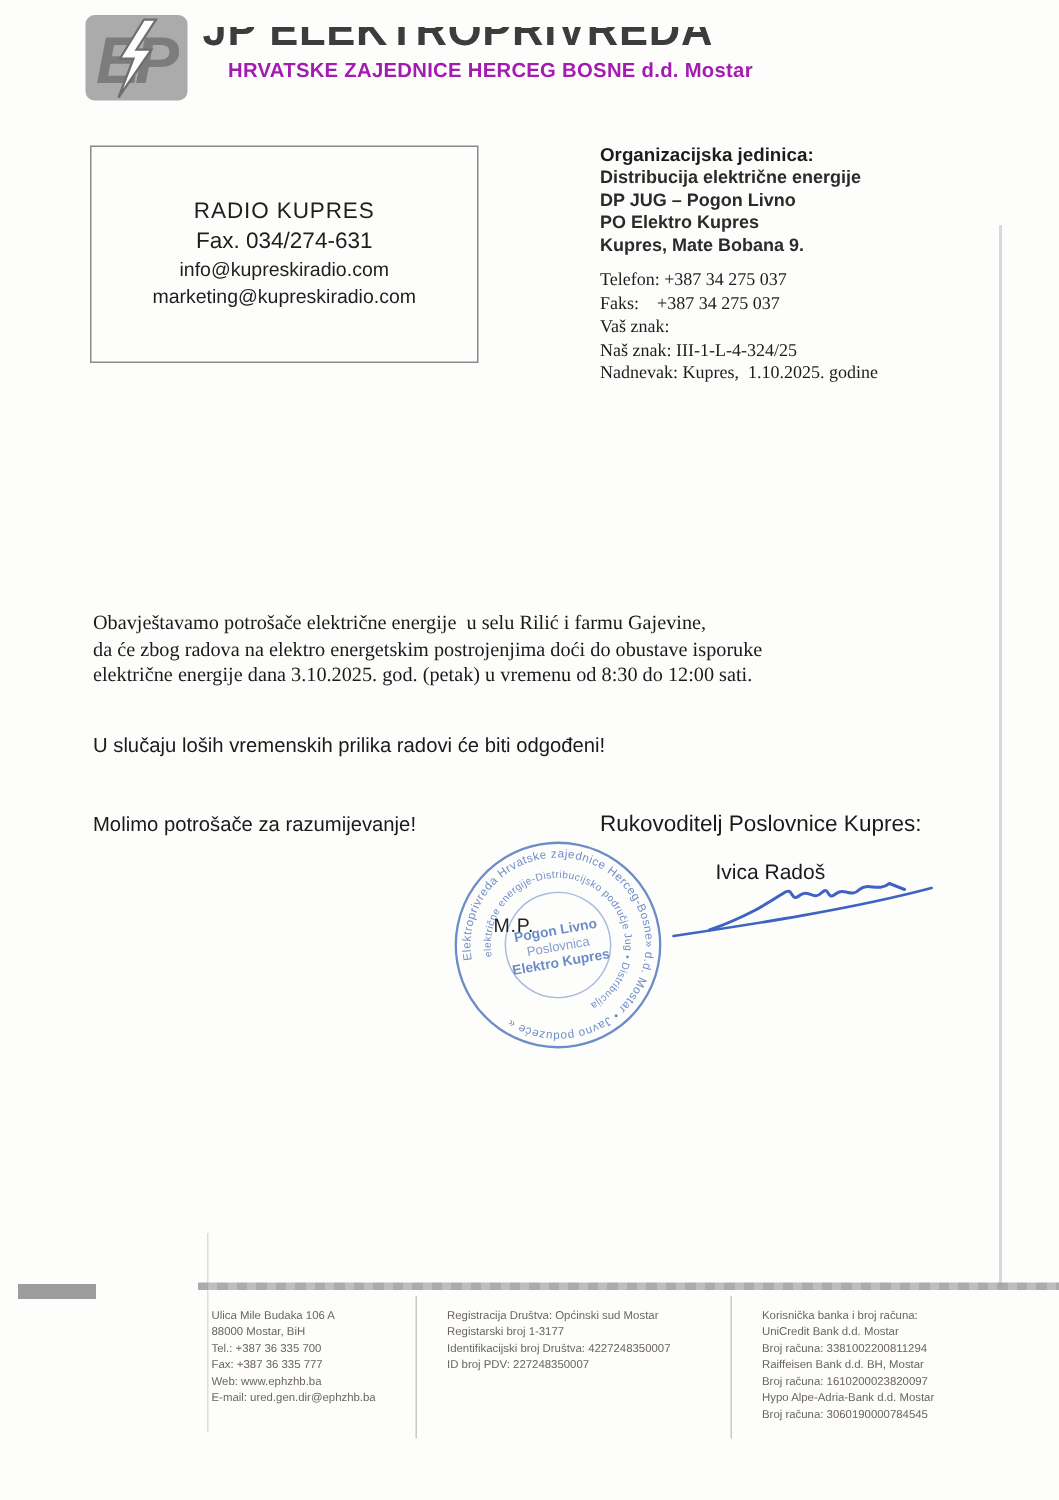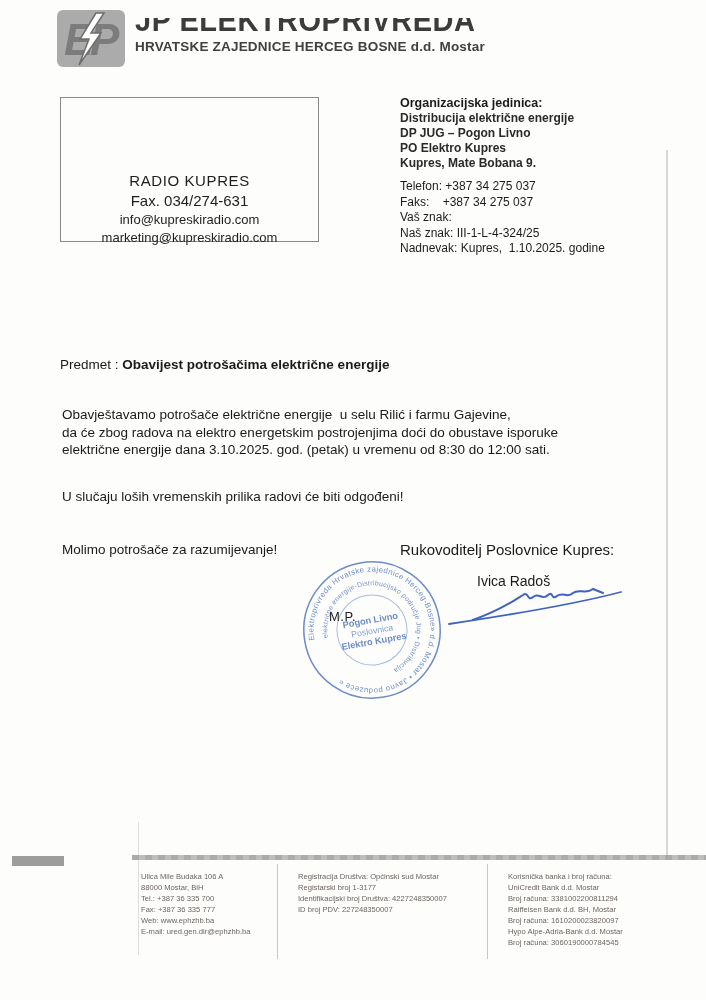--- a/index.html
+++ b/index.html
@@ -2,38 +2,38 @@
 <html><head>
 <meta charset="utf-8">
 <style>
   html,body{margin:0;padding:0;background:#e8e8e8;}
   .page{
     position:relative;width:706px;height:1000px;margin:0 auto;
     background:#fdfdfc;overflow:hidden;
     font-family:"Liberation Sans", sans-serif;color:#222;
   }
   .abs{position:absolute;}
-  .pre{white-space:pre;}
+  .pre{white-space:pre;font-family:Liberation Serif, serif;}
 
   
   .logo-wrap{left:56px;top:9px;width:70px;height:60px;}
   .brand{left:135px;top:8px;width:470px;height:62px;overflow:hidden;}
   .brand-l1{
     font-size:29px;font-weight:bold;color:#3c3c3c;letter-spacing:0.5px;
     line-height:30px;margin-top:-3px;
     transform:scaleY(1.05);transform-origin:top left;
   }
   .brand-clip{position:absolute;left:0;top:0;width:470px;height:10px;background:#fdfdfc;}
-  .brand-l2{font-size:13.5px;font-weight:bold;color:#404040;margin-top:4px;letter-spacing:0.2px;}
+  .brand-l2{font-size:13.5px;font-weight:bold;color:#a21caf;margin-top:4px;letter-spacing:0.2px;margin-left:17px;}
 
   
   .recipient{
     left:60px;top:97px;width:259px;height:145px;
     border:1px solid #8a8a8a;text-align:center;box-sizing:border-box;
-    padding-top:73px;color:#1e1e1e;
+    padding-top:33px;color:#1e1e1e;
   }
   .recipient .r1{font-size:15px;letter-spacing:0.6px;line-height:20px;}
   .recipient .r2{font-size:15px;line-height:20px;}
   .recipient .r3,.recipient .r4{font-size:13px;line-height:18px;}
 
   
   .orgunit{left:400px;top:96px;font-size:12.5px;line-height:15px;color:#1c1c1c;}
   .orgunit .t{font-weight:bold;font-size:12.5px;}
   .orgunit .l{font-weight:bold;font-size:12px;color:#2a2a2a;}
   .contact{left:400px;top:179px;font-size:12px;line-height:15.5px;color:#1c1c1c;}
@@ -106,23 +106,20 @@
   </div>
 
   <div class="abs contact">
     <div class="pre">Telefon: +387 34 275 037</div>
     <div class="pre">Faks:    +387 34 275 037</div>
     <div class="pre">Vaš znak:</div>
     <div class="pre">Naš znak: III-1-L-4-324/25</div>
     <div class="pre">Nadnevak: Kupres,  1.10.2025. godine</div>
   </div>
 
-  <div class="abs subject">
-    <span class="pre">Predmet : </span><b>Obavijest potrošačima električne energije</b>
-  </div>
 
   <div class="abs para1">
     <div class="pre">Obavještavamo potrošače električne energije  u selu Rilić i farmu Gajevine,</div>
     <div class="pre">da će zbog radova na elektro energetskim postrojenjima doći do obustave isporuke</div>
     <div class="pre">električne energije dana 3.10.2025. god. (petak) u vremenu od 8:30 do 12:00 sati.</div>
   </div>
   <div class="abs closing-left">Molimo potrošače za razumijevanje!</div>
   <div class="abs para2">U slučaju loših vremenskih prilika radovi će biti odgođeni!</div>
   <div class="abs closing-right">Rukovoditelj Poslovnice Kupres:</div>
   <div class="abs signer">Ivica Radoš</div>

